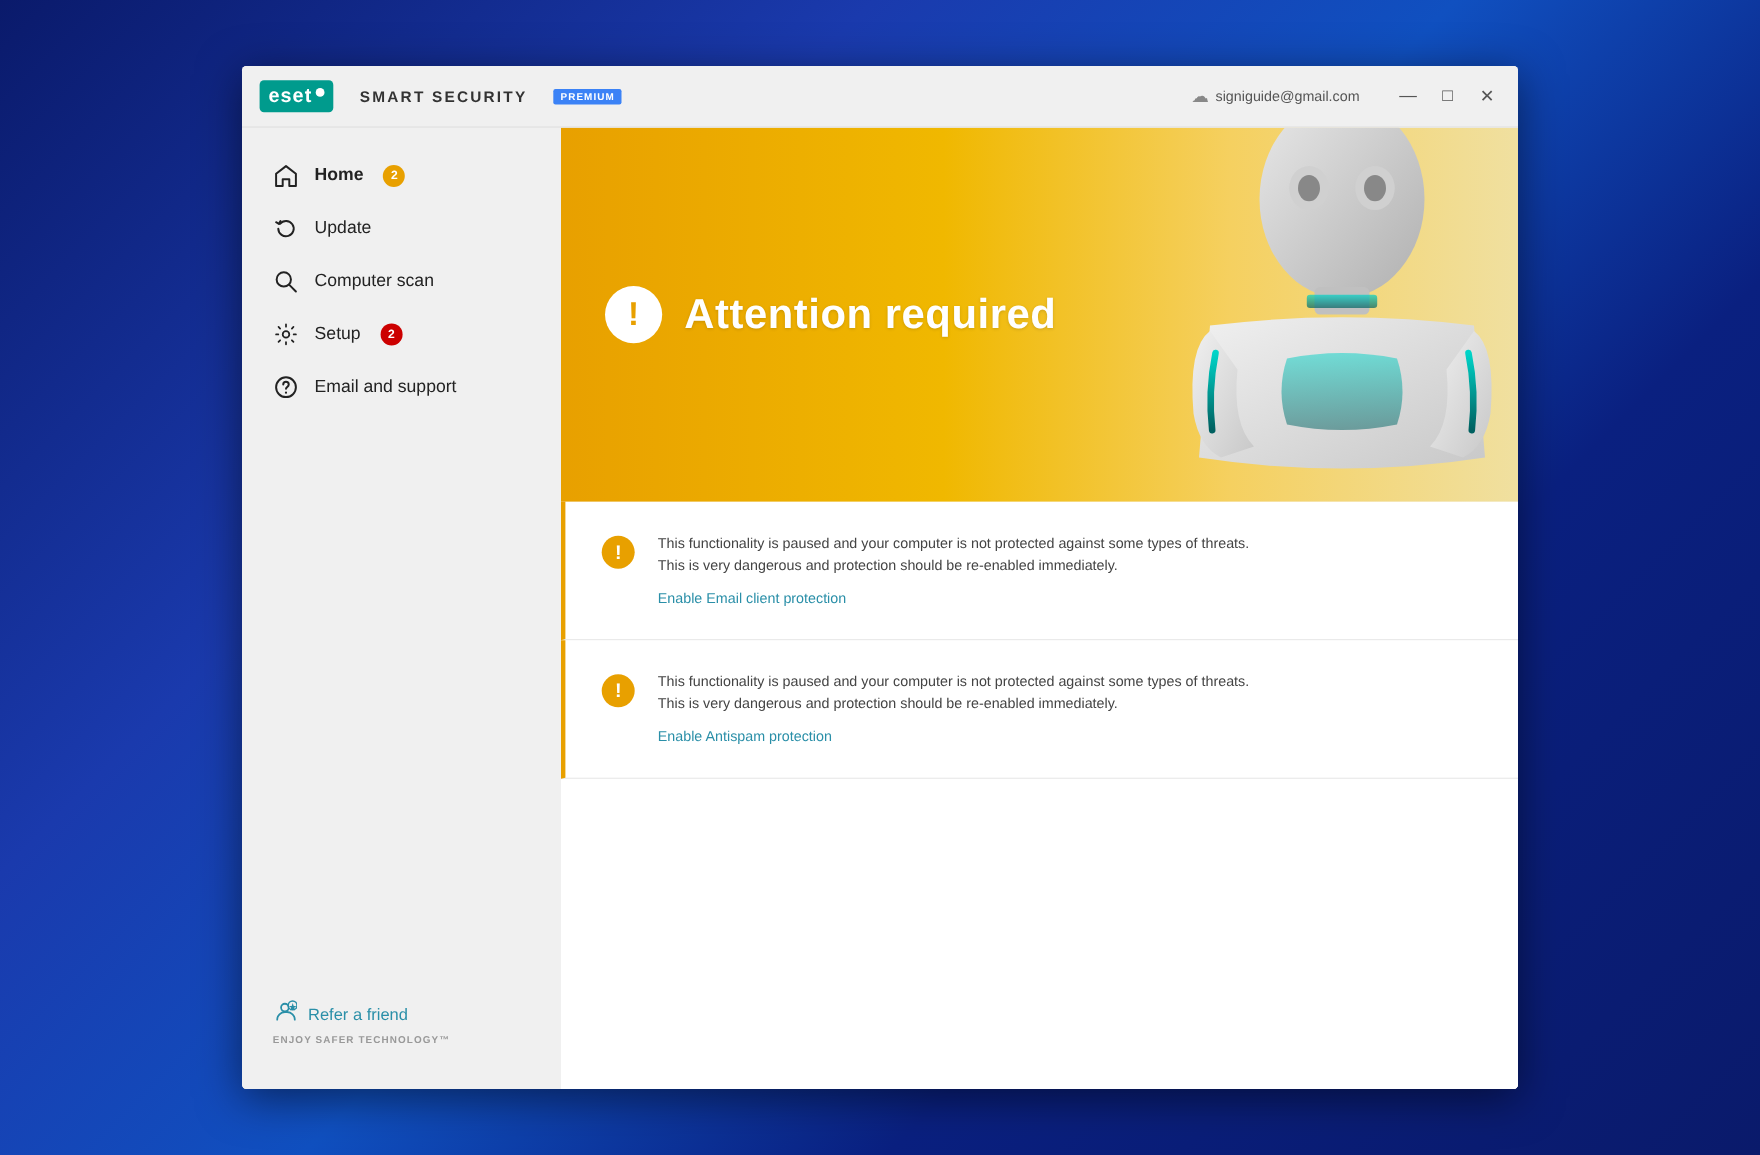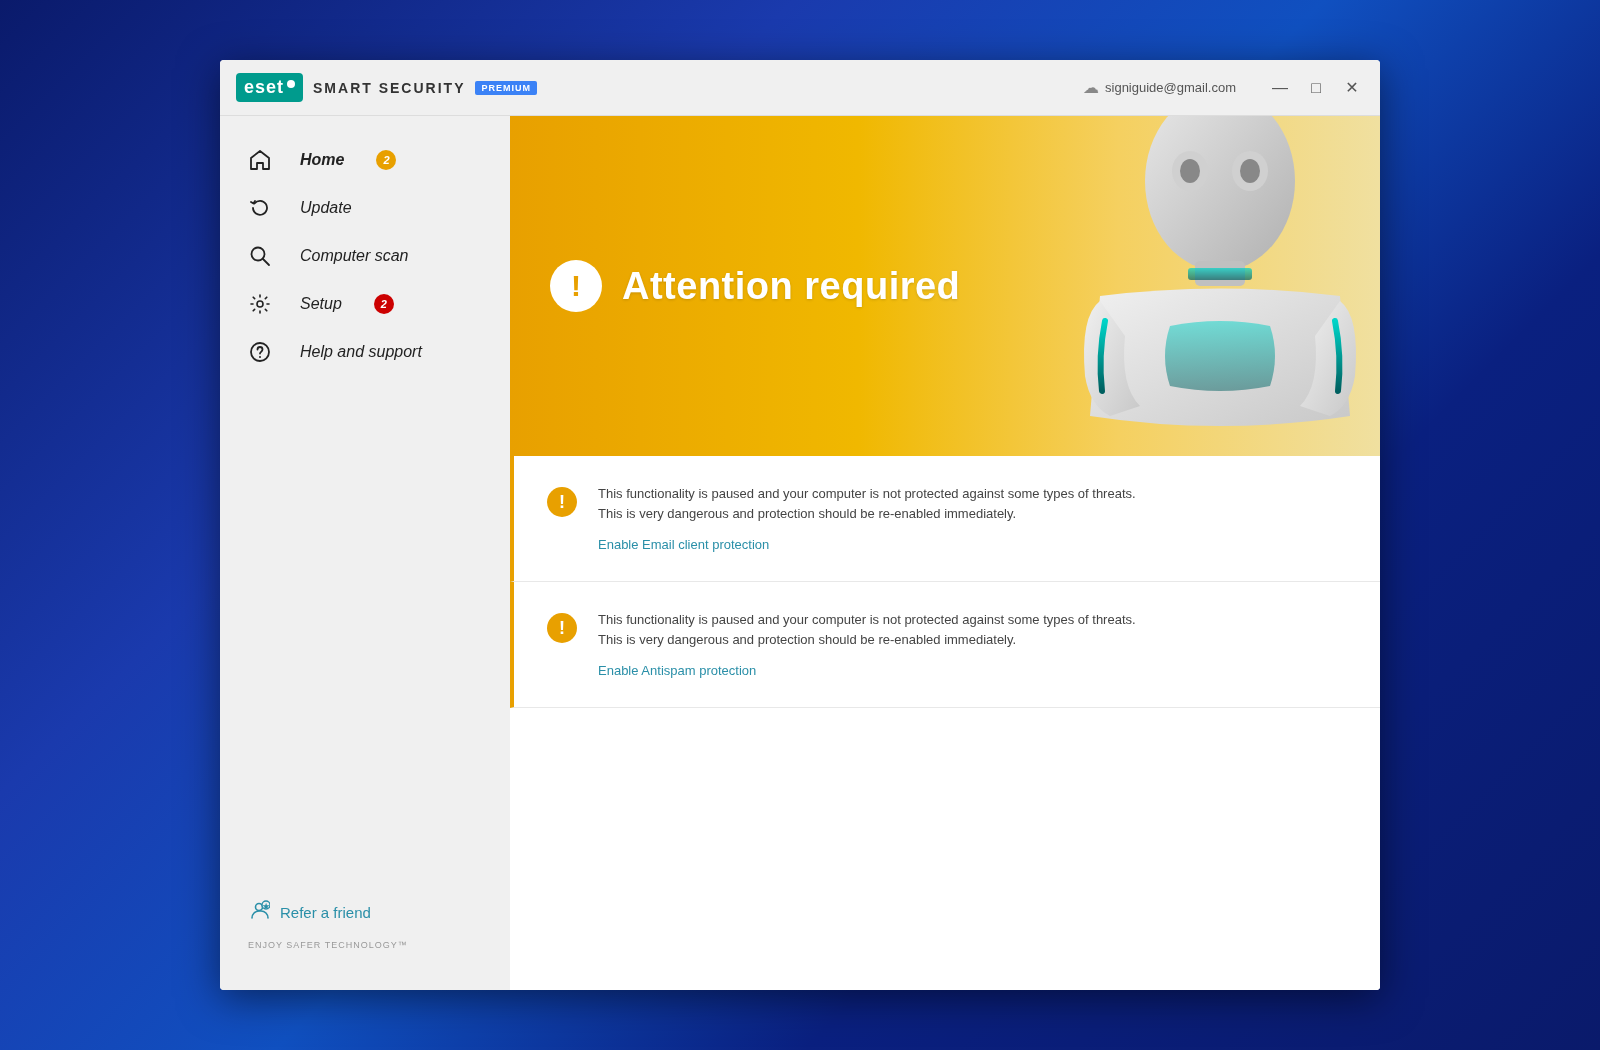--- a/index.html
+++ b/index.html
@@ -29,21 +29,21 @@
       background: #f0f0f0;
       display: flex;
       align-items: center;
       padding: 0 16px;
       border-bottom: 1px solid #ddd;
       flex-shrink: 0;
     }
     .titlebar-logo {
       display: flex;
       align-items: center;
-      gap: 10px;
+      gap: 24px;
     }
     .eset-logo {
       display: flex;
       align-items: center;
       background: #009b8d;
       border-radius: 4px;
       padding: 4px 8px;
     }
     .eset-logo-text {
       color: white;
@@ -124,29 +124,28 @@
       flex-direction: column;
       padding: 20px 0;
       flex-shrink: 0;
     }
     .nav-items {
       flex: 1;
     }
     .nav-item {
       display: flex;
       align-items: center;
-      gap: 28px;
+      gap: 14px;
       padding: 12px 28px;
       cursor: pointer;
       font-size: 16px;
       color: #222;
       font-weight: 400;
       position: relative;
       transition: background 0.15s;
-      font-style: italic;
     }
     .nav-item.active { font-weight: 700; }
     .nav-icon {
       width: 24px;
       height: 24px;
       display: flex;
       align-items: center;
       justify-content: center;
       font-size: 18px;
       color: #222;
@@ -180,21 +179,22 @@
     }
     .refer-icon {
       color: #2a8fa8;
       font-size: 20px;
     }
     .enjoy-text {
       font-size: 9px;
       color: #999;
       letter-spacing: 1px;
       text-transform: uppercase;
-      margin-top: 14px;
+      margin-top: 4px;
+      font-weight: bold;
     }
     
     .content {
       flex: 1;
       background: #f7f7f7;
       display: flex;
       flex-direction: column;
       overflow-y: auto;
     }
     
@@ -366,21 +366,21 @@
         </div>
 
         <div class="nav-item">
           <span class="nav-icon">
             <svg width="22" height="22" viewBox="0 0 22 22" fill="none">
               <circle cx="11" cy="11" r="9" stroke="#222" stroke-width="1.8"></circle>
               <path d="M8.5 8.5a2.5 2.5 0 0 1 5 0c0 2-2.5 2.5-2.5 4" stroke="#222" stroke-width="1.8" stroke-linecap="round"></path>
               <circle cx="11" cy="16" r="1" fill="#222"></circle>
             </svg>
           </span>
-          <span>Help and support</span>
+          <span>Email and support</span>
         </div>
 
       </nav>
 
       <div class="sidebar-bottom">
         <div class="refer-friend">
           <span class="refer-icon">
             <svg width="22" height="22" viewBox="0 0 22 22" fill="none">
               <circle cx="11" cy="8" r="3.5" stroke="#2a8fa8" stroke-width="1.6"></circle>
               <path d="M4 19c0-3.866 3.134-7 7-7h2c3.866 0 7 3.134 7 7" stroke="#2a8fa8" stroke-width="1.6" stroke-linecap="round" fill="none"></path>

